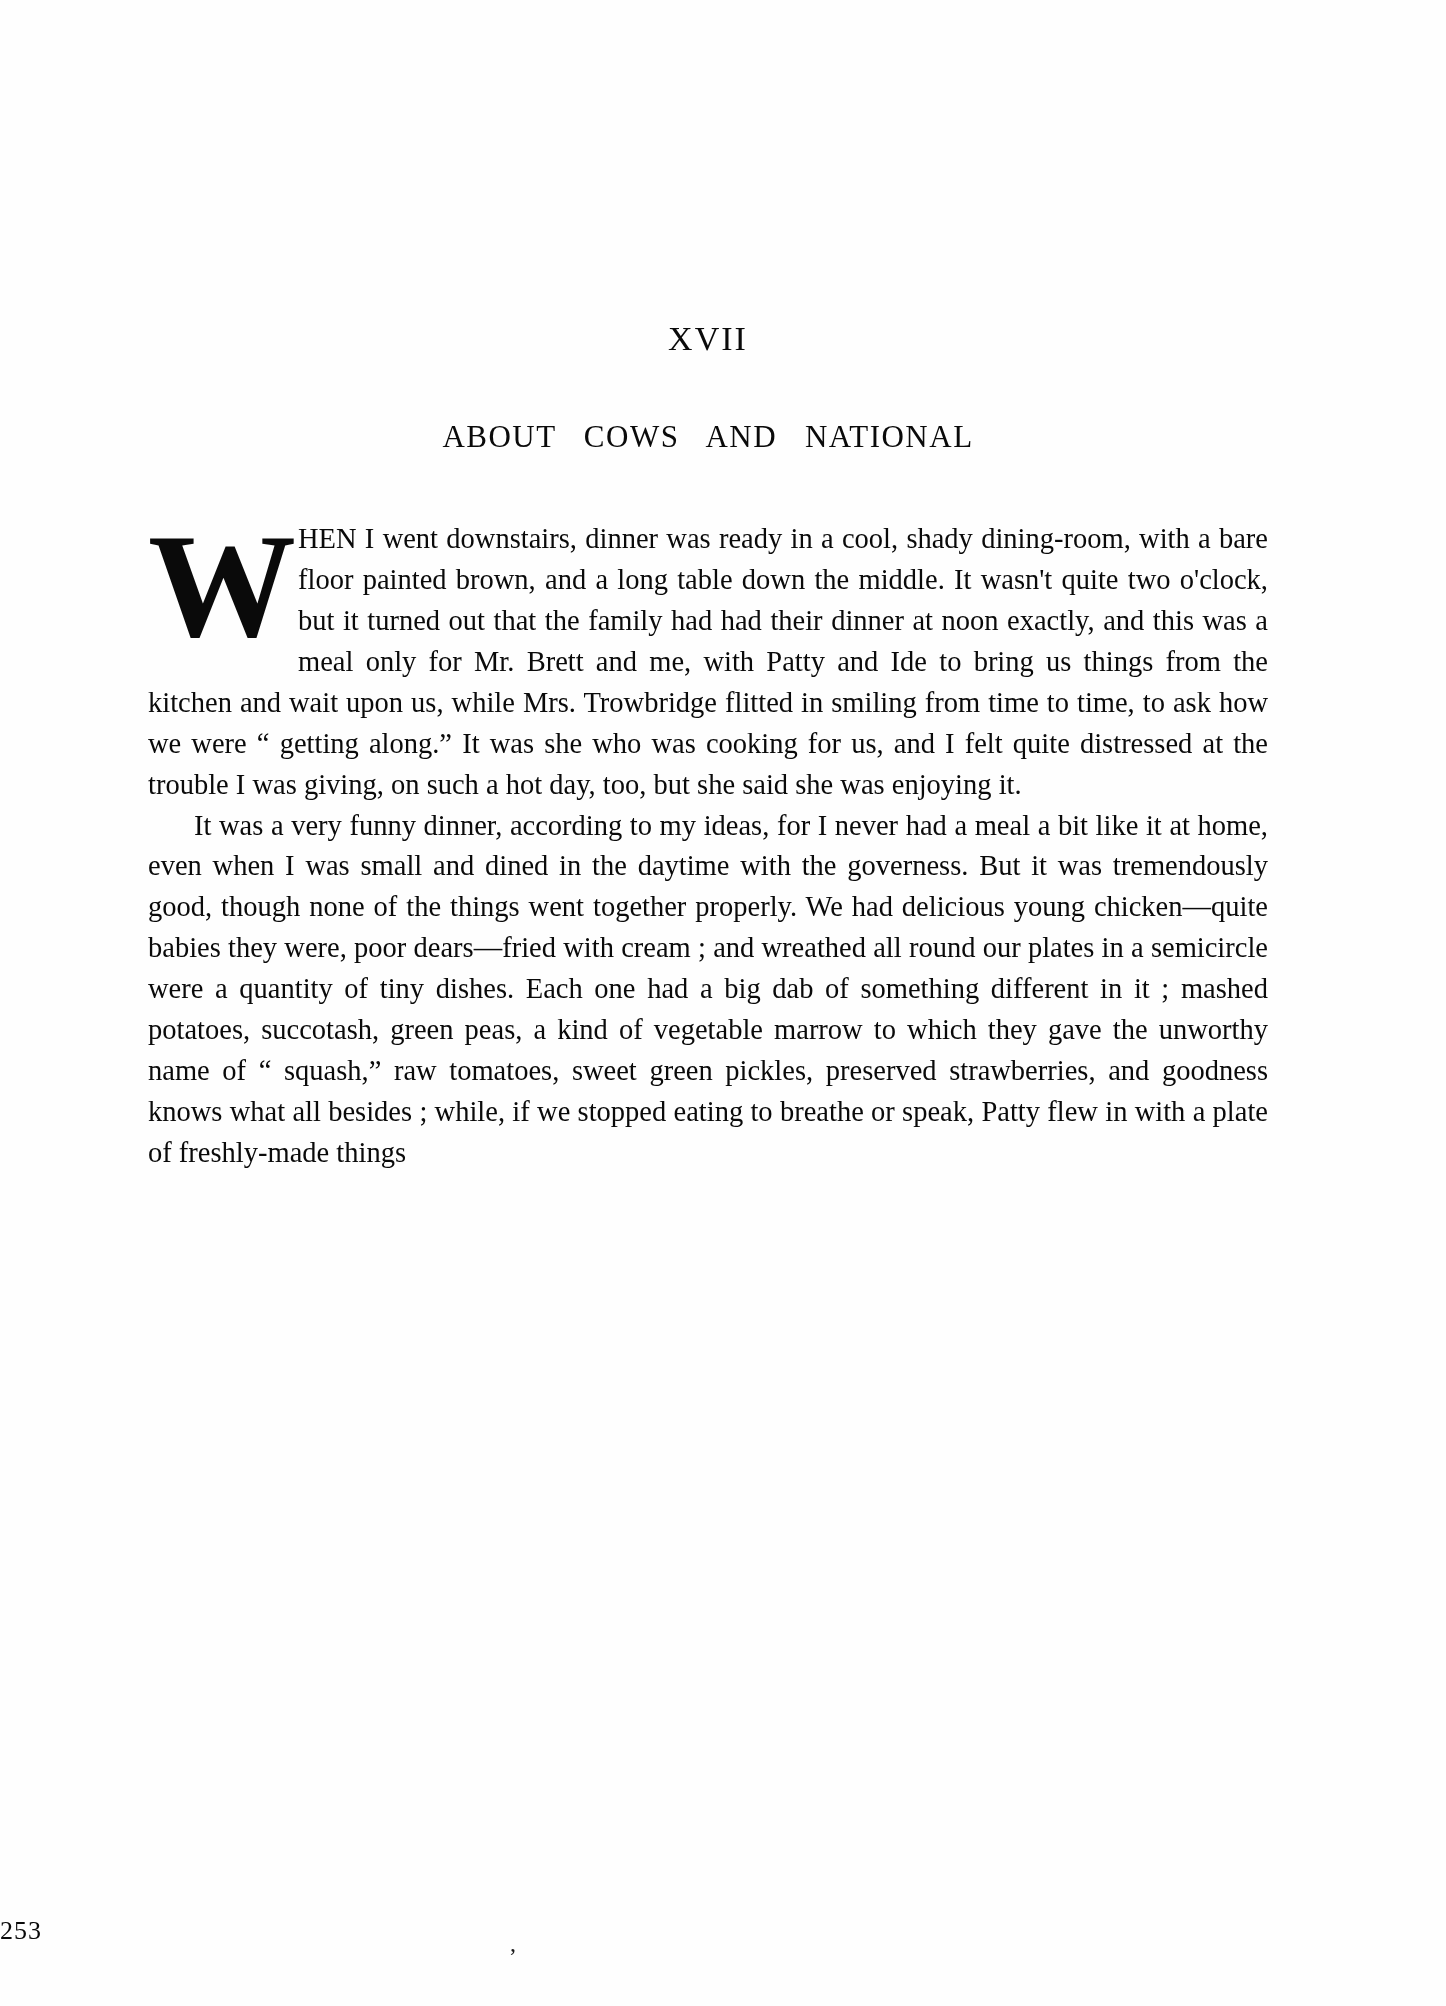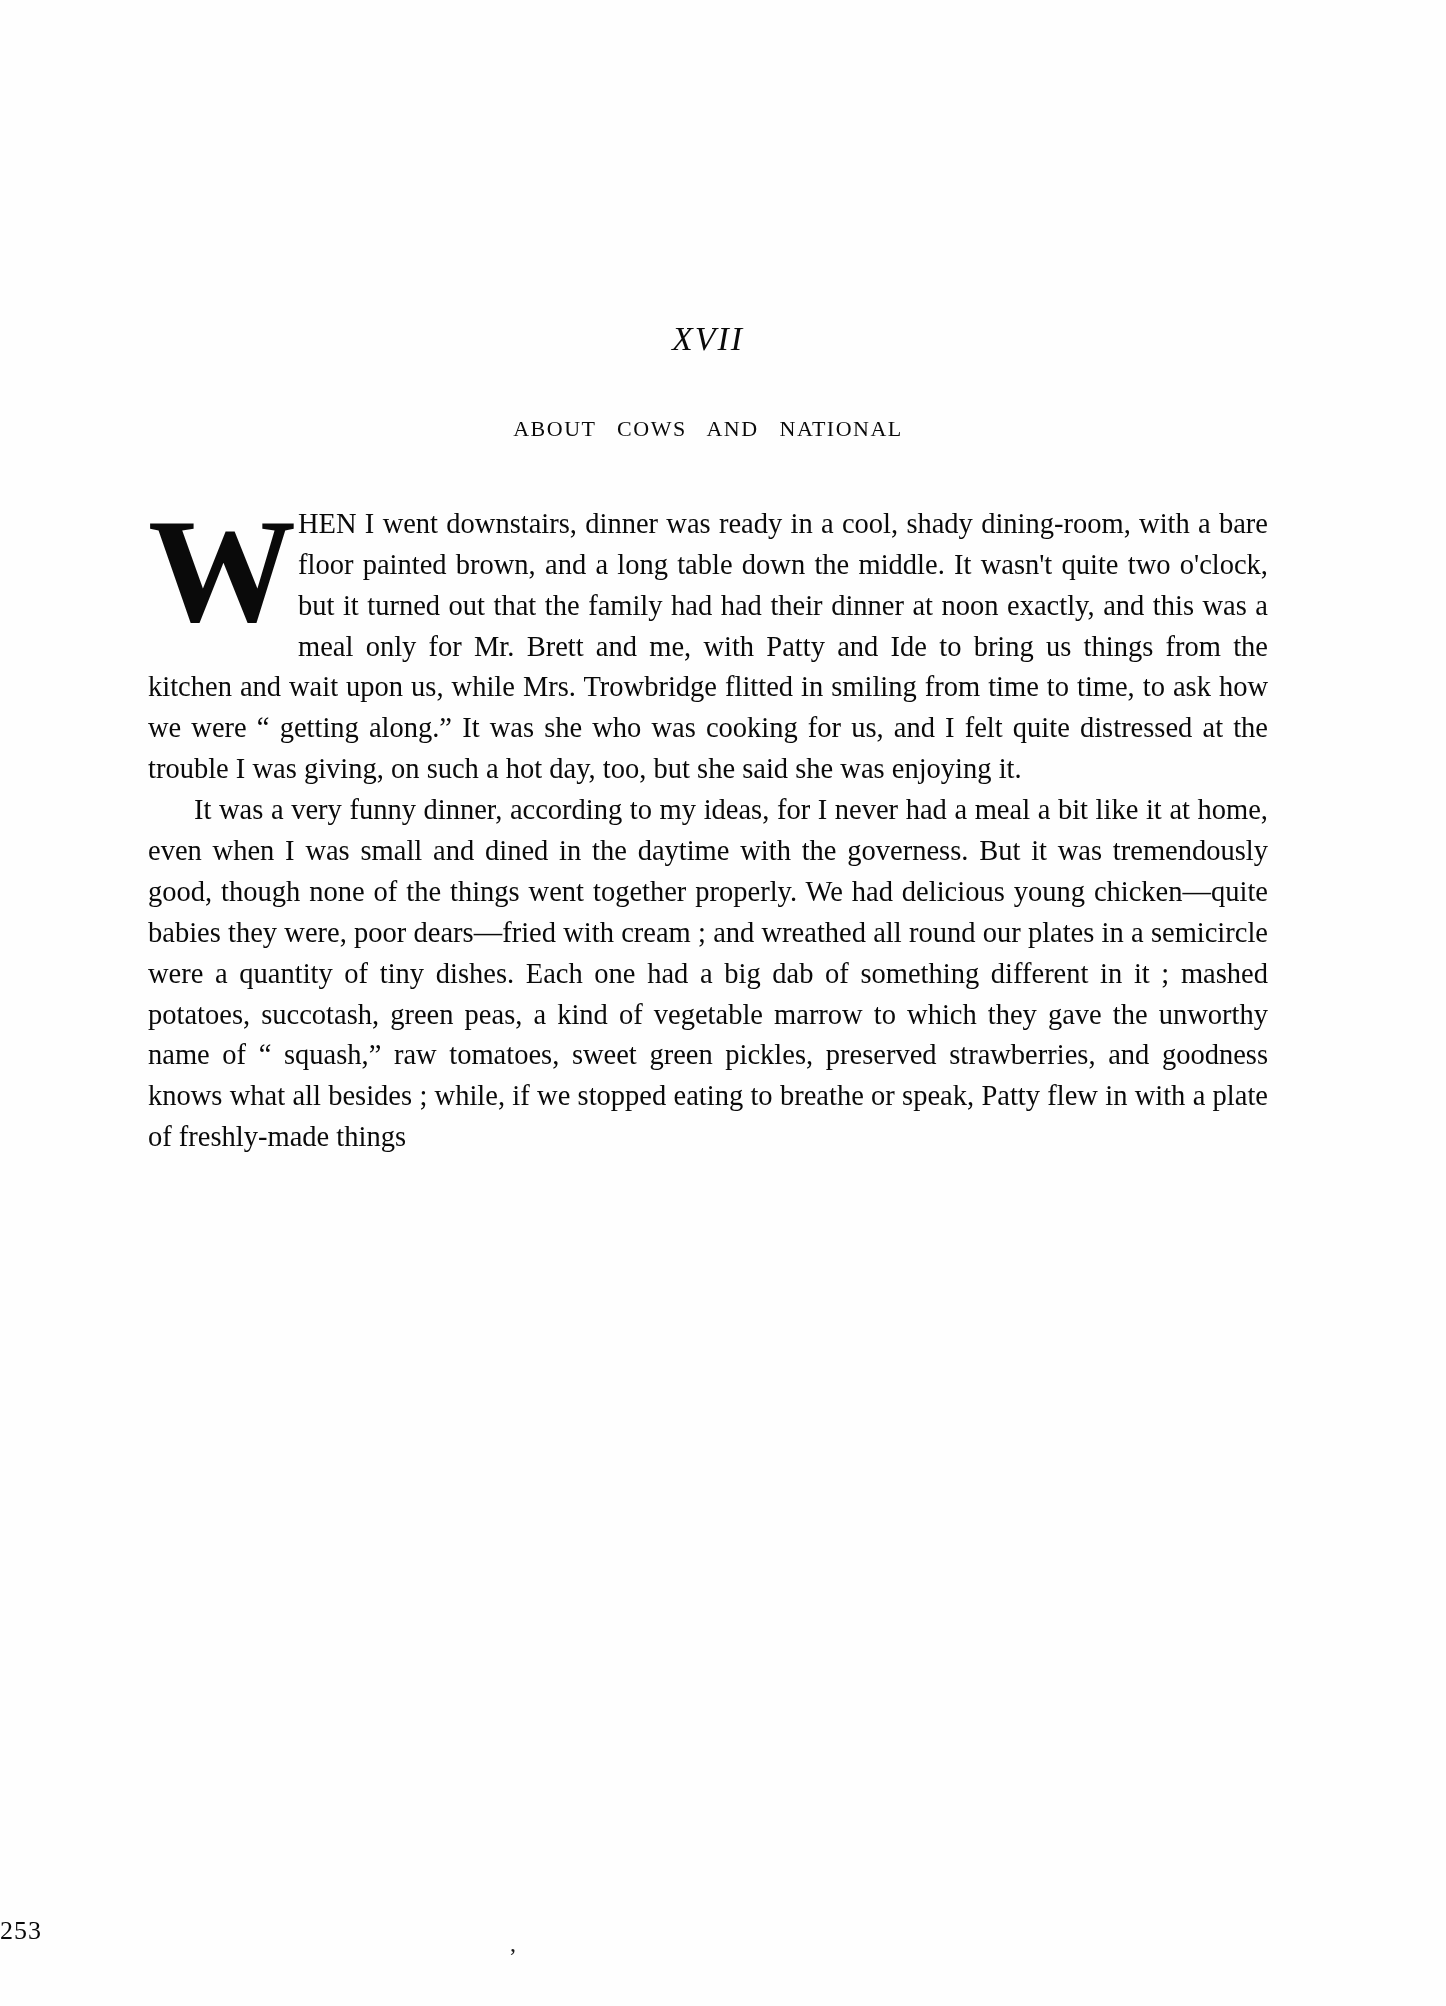--- a/index.html
+++ b/index.html
@@ -29,25 +29,24 @@
     top: 320px;
     width: 1120px;
   }
   .chapter-number {
     text-align: center;
     font-size: 34px;
     letter-spacing: 2px;
     font-weight: normal;
     margin: 0 0 52px 0;
     font-family: "Liberation Serif", serif;
-    font-style: italic;
   }
   .chapter-title {
     text-align: center;
-    font-size: 22px;
+    font-size: 31px;
     letter-spacing: 1.5px;
     line-height: 1.72;
     margin: 0 0 56px 0;
     font-weight: normal;
     font-family: "Liberation Serif", serif;
   }
   .chapter-title .line {
     display: block;
     white-space: pre;
   }

